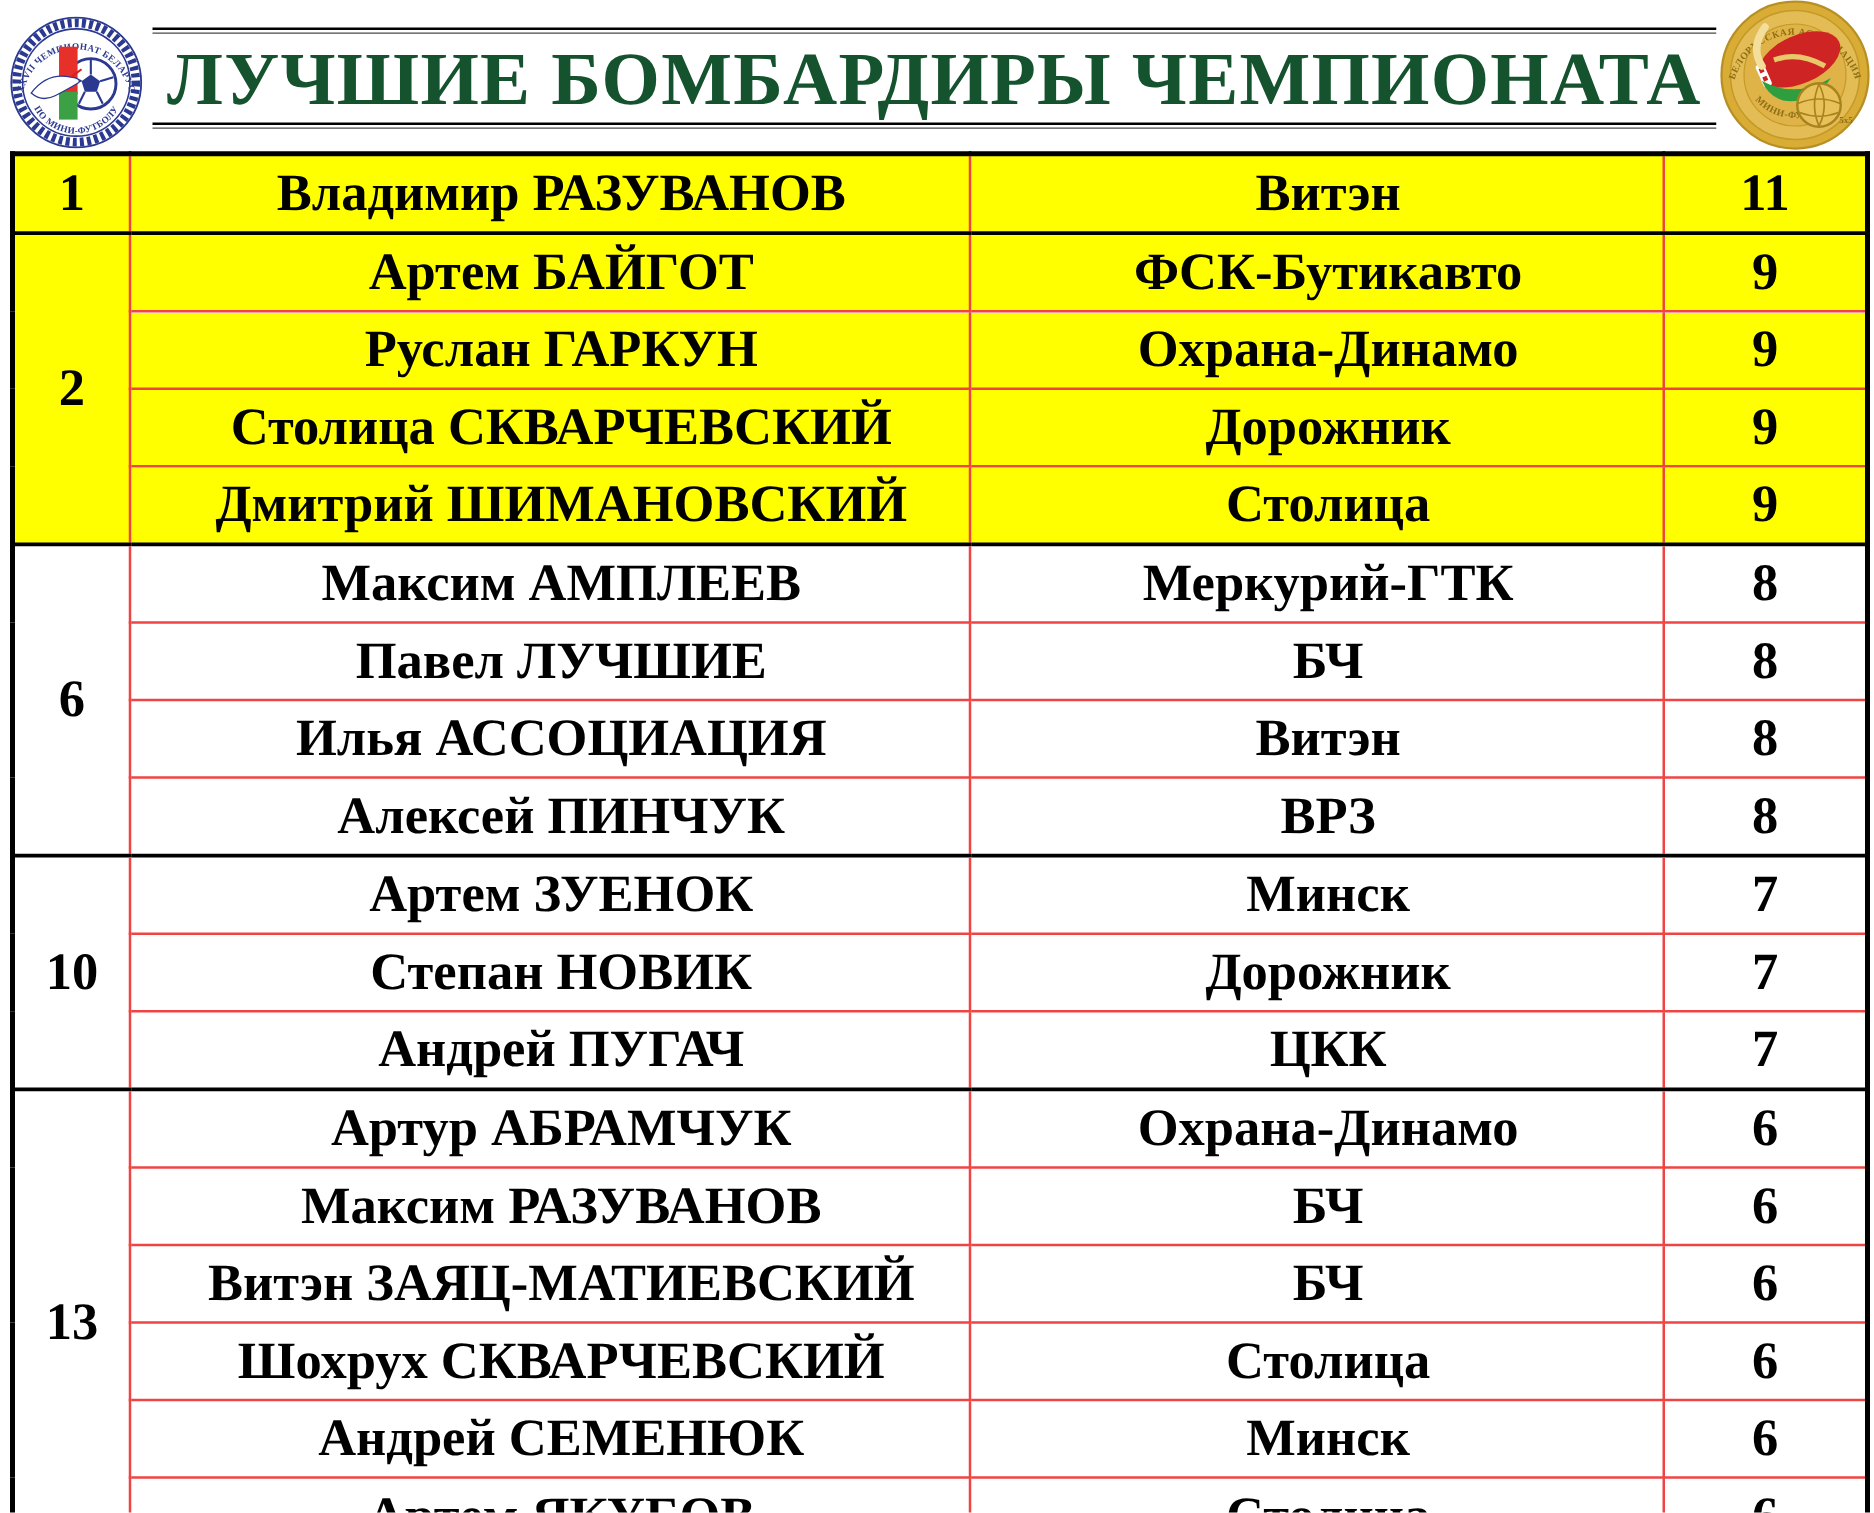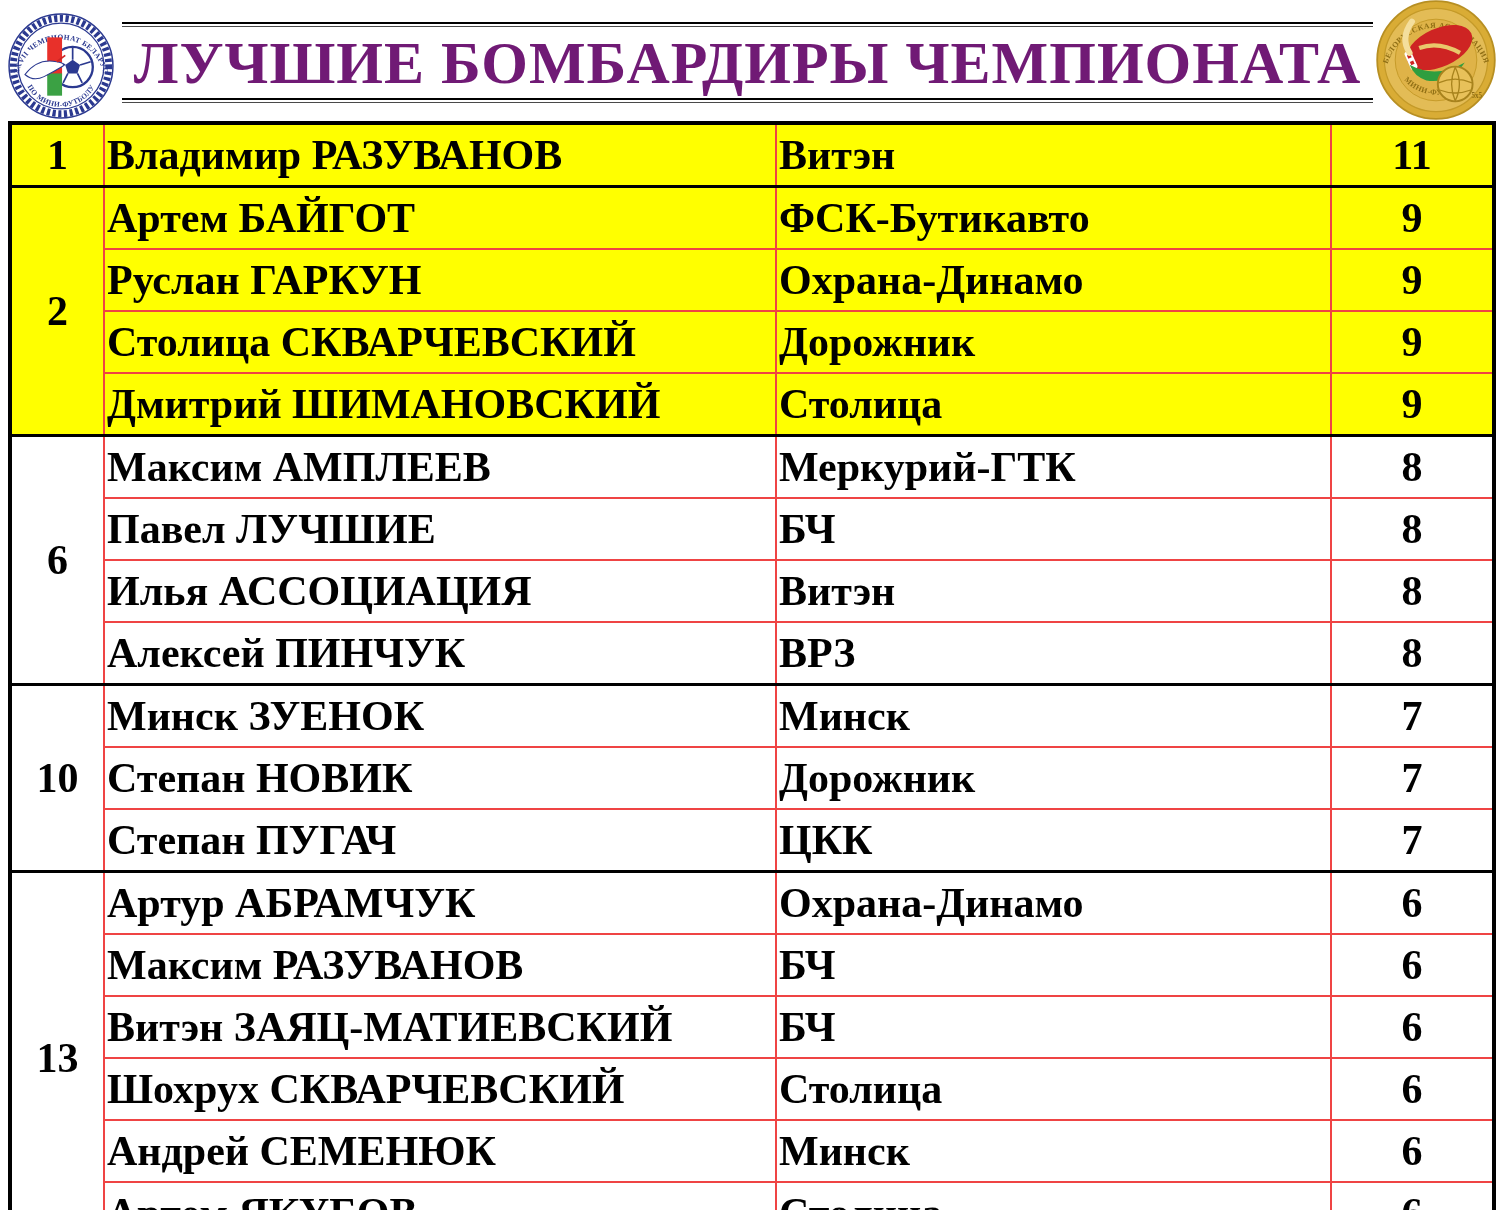--- a/index.html
+++ b/index.html
@@ -50,21 +50,21 @@
     padding: 0;
     font-weight: bold;
     font-size: 42px;
     line-height: 1;
     color: #000;
     vertical-align: middle;
     white-space: nowrap;
     overflow: hidden;
   }
   td.rank, td.goals { text-align: center; }
-  td.name, td.team  { text-align: left; padding-left: 2px; }
+  td.name, td.team  { text-align: center; padding-left: 18px; }
   tr.group-start td { border-top: 3px solid #000; }
   tr.hl td { background: #FFFF00; }
 
   .svgtext { font-family: "Liberation Serif", serif; font-weight: bold; }
 </style>
 </head>
 <body>
 
 <div class="page">
 
@@ -91,21 +91,21 @@
 
       <rect x="37" y="23" width="14" height="36" fill="#E8302A"></rect>
       <rect x="37" y="57" width="14" height="21" fill="#3BA144"></rect>
 
       <path d="M16,58 Q28,42 46,46 Q54,47 52,50 Q42,56 34,60 Q24,65 16,58 Z" fill="#ffffff" stroke="#2B3990" stroke-width="1"></path>
       <path d="M46,46 L54,40" stroke="#CE2423" stroke-width="1.6" fill="none"></path>
     </svg>
 
     <div class="title-block">
       <div class="rule rule-top"></div>
-      <h1 class="page-title" id="titleEl" style="color: #701a75; font-family: Liberation Serif, serif;">ЛУЧШИЕ БОМБАРДИРЫ ЧЕМПИОНАТА</h1>
+      <h1 class="page-title" id="titleEl" style="color: #14532d; font-family: Liberation Serif, serif;">ЛУЧШИЕ БОМБАРДИРЫ ЧЕМПИОНАТА</h1>
       <div class="rule"></div>
     </div>
 
     <svg class="logo-right" viewBox="0 0 100 100">
       <defs>
         <path id="rArcTop" d="M 9,56 A 42,42 0 0 1 91,56" fill="none"></path>
         <path id="rArcBot" d="M 18,58 A 35,35 0 0 0 82,58" fill="none"></path>
       </defs>
       <circle cx="50" cy="50" r="49" fill="#D9AC35" stroke="#B78F22" stroke-width="1.5"></circle>
       <circle cx="50" cy="50" r="43" fill="#E3BC56" stroke="#C49A28" stroke-width="1"></circle>
@@ -186,31 +186,31 @@
           <td class="team">Витэн</td>
           <td class="goals">8</td>
         </tr>
         <tr>
           <td class="name">Алексей ПИНЧУК</td>
           <td class="team">ВРЗ</td>
           <td class="goals">8</td>
         </tr>
         <tr class="group-start">
           <td class="rank" rowspan="3">10</td>
-          <td class="name">Минск ЗУЕНОК</td>
+          <td class="name">Артем ЗУЕНОК</td>
           <td class="team">Минск</td>
           <td class="goals">7</td>
         </tr>
         <tr>
           <td class="name">Степан НОВИК</td>
           <td class="team">Дорожник</td>
           <td class="goals">7</td>
         </tr>
         <tr>
-          <td class="name">Степан ПУГАЧ</td>
+          <td class="name">Андрей ПУГАЧ</td>
           <td class="team">ЦКК</td>
           <td class="goals">7</td>
         </tr>
         <tr class="group-start">
           <td class="rank" rowspan="6">13</td>
           <td class="name">Артур АБРАМЧУК</td>
           <td class="team">Охрана-Динамо</td>
           <td class="goals">6</td>
         </tr>
         <tr>

